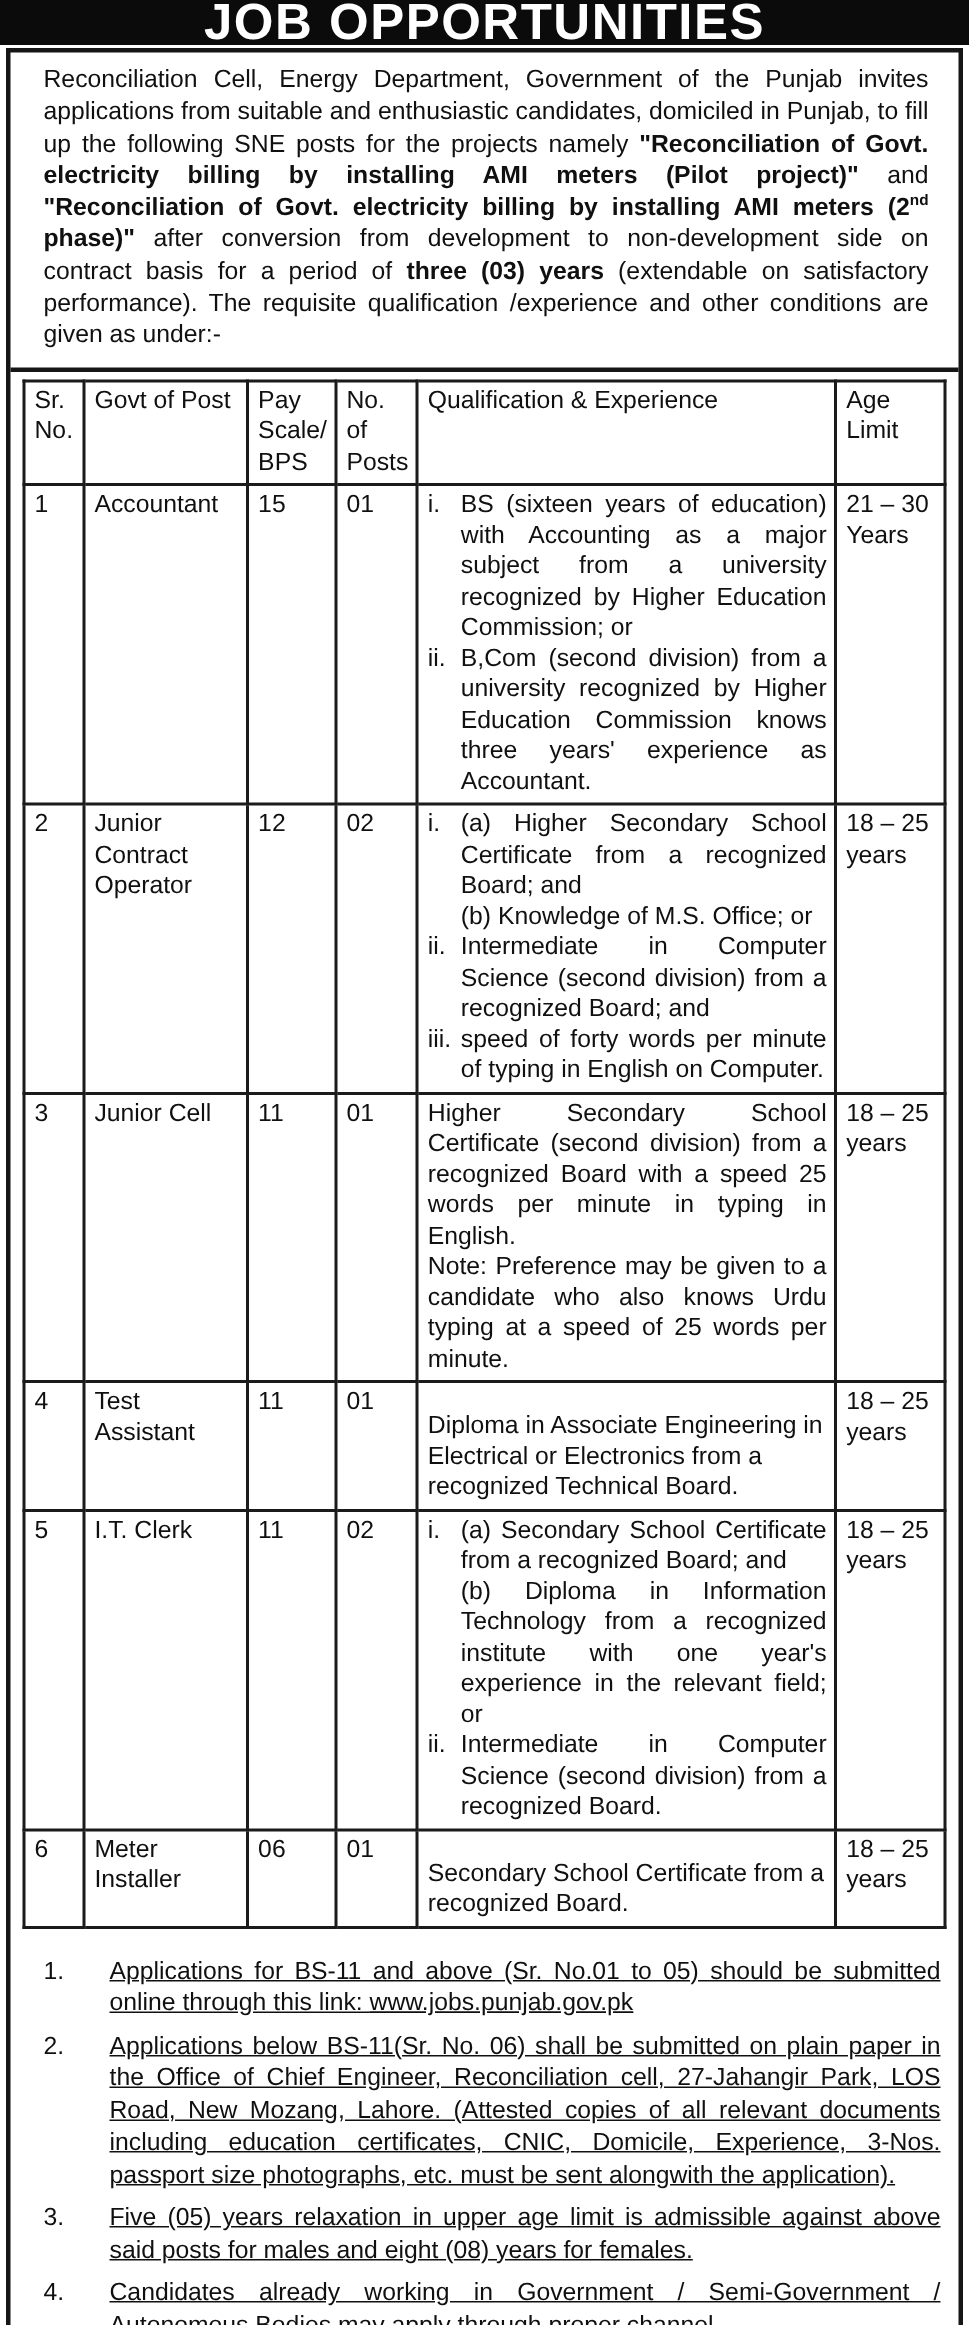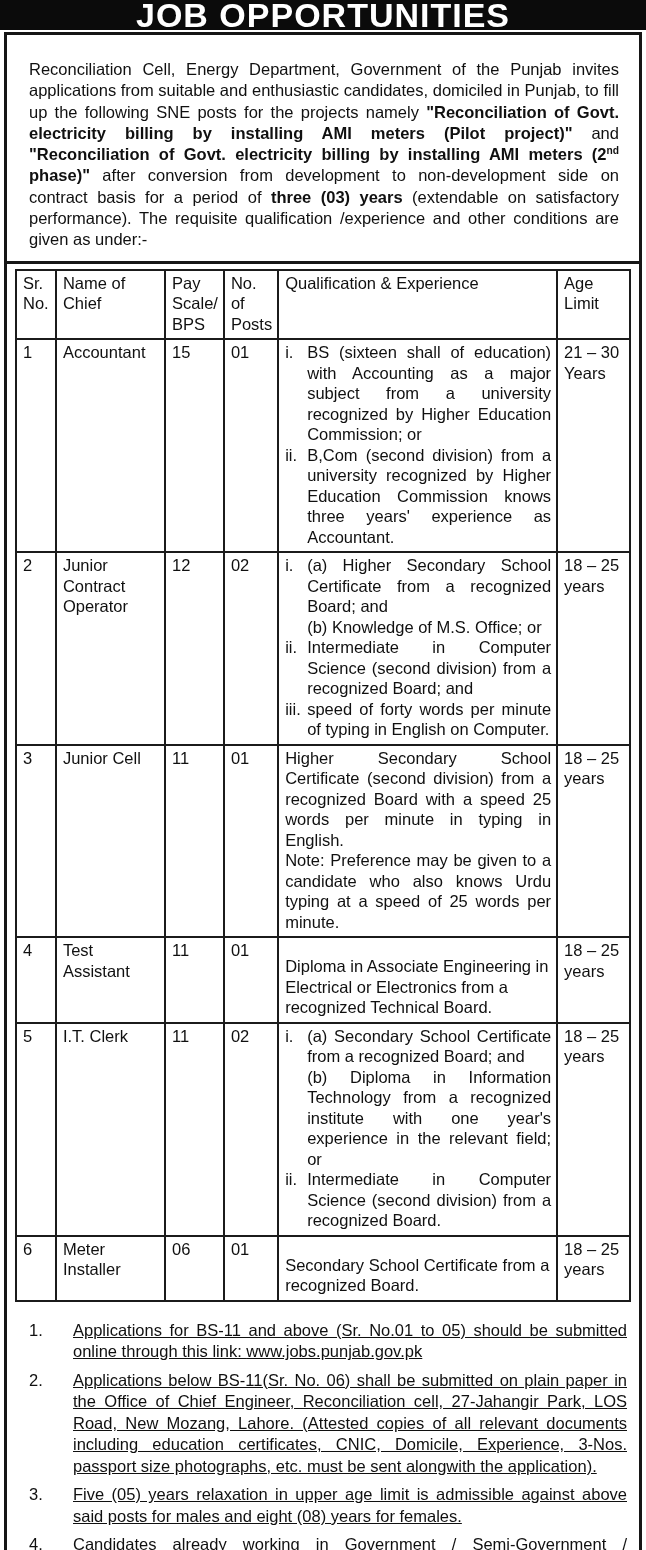--- a/index.html
+++ b/index.html
@@ -15,21 +15,21 @@
   .titlebar .title-text {
     color:#fff; font-size:34px; font-weight:800; letter-spacing:1px; line-height:33px;
     white-space:nowrap;
   }
   .frame {
     margin:2px 4px 0 4px;
     border:3px solid #161616;
   }
   .intro {
     border-bottom:3px solid #161616;
-    padding:24px 20px 10px 22px;
+    padding:8px 20px 10px 22px;
     font-size:16.5px; line-height:21.3px; text-align:justify;
   }
   .b { font-weight:bold; }
   .u { text-decoration:underline; }
   sup { font-size:62%; line-height:0; }
 
   table.jobs {
     width:616px; margin:5px 8px 8px; border-collapse:collapse;
     font-size:16.5px; line-height:20.5px;
   }
@@ -66,37 +66,37 @@
       <col style="width:40px">
         <col style="width:110px">
         <col style="width:56px">
       <col style="width:48px">
         <col style="width:288px">
         <col style="width:74px">
     </colgroup>
     <thead>
         <tr id="jobs-head">
           <th>Sr. No.</th>
-          <th>Name of Chief</th>
+          <th>Govt of Post</th>
           <th>Pay Scale/ BPS</th>
           <th>No. of Posts</th>
           <th>Qualification &amp; Experience</th>
           <th class="c-age">Age Limit</th>
         </tr>
       </thead>
     <tbody id="jobs-body">
         <tr>
           <td>1</td>
           <td>Accountant</td>
           <td>15</td>
           <td>01</td>
           <td>
             <div class="qi">
               <span class="qm">i.</span>
-              <div class="qt">BS (sixteen shall of education) with Accounting as a major subject from a university recognized by Higher Education Commission; or</div>
+              <div class="qt">BS (sixteen years of education) with Accounting as a major subject from a university recognized by Higher Education Commission; or</div>
             </div>
             <div class="qi">
               <span class="qm">ii.</span>
               <div class="qt">B,Com (second division) from a university recognized by Higher Education Commission knows three years' experience as Accountant.</div>
             </div>
           </td>
           <td class="c-age">21 – 30 Years</td>
         </tr>
         <tr>
           <td>2</td>

